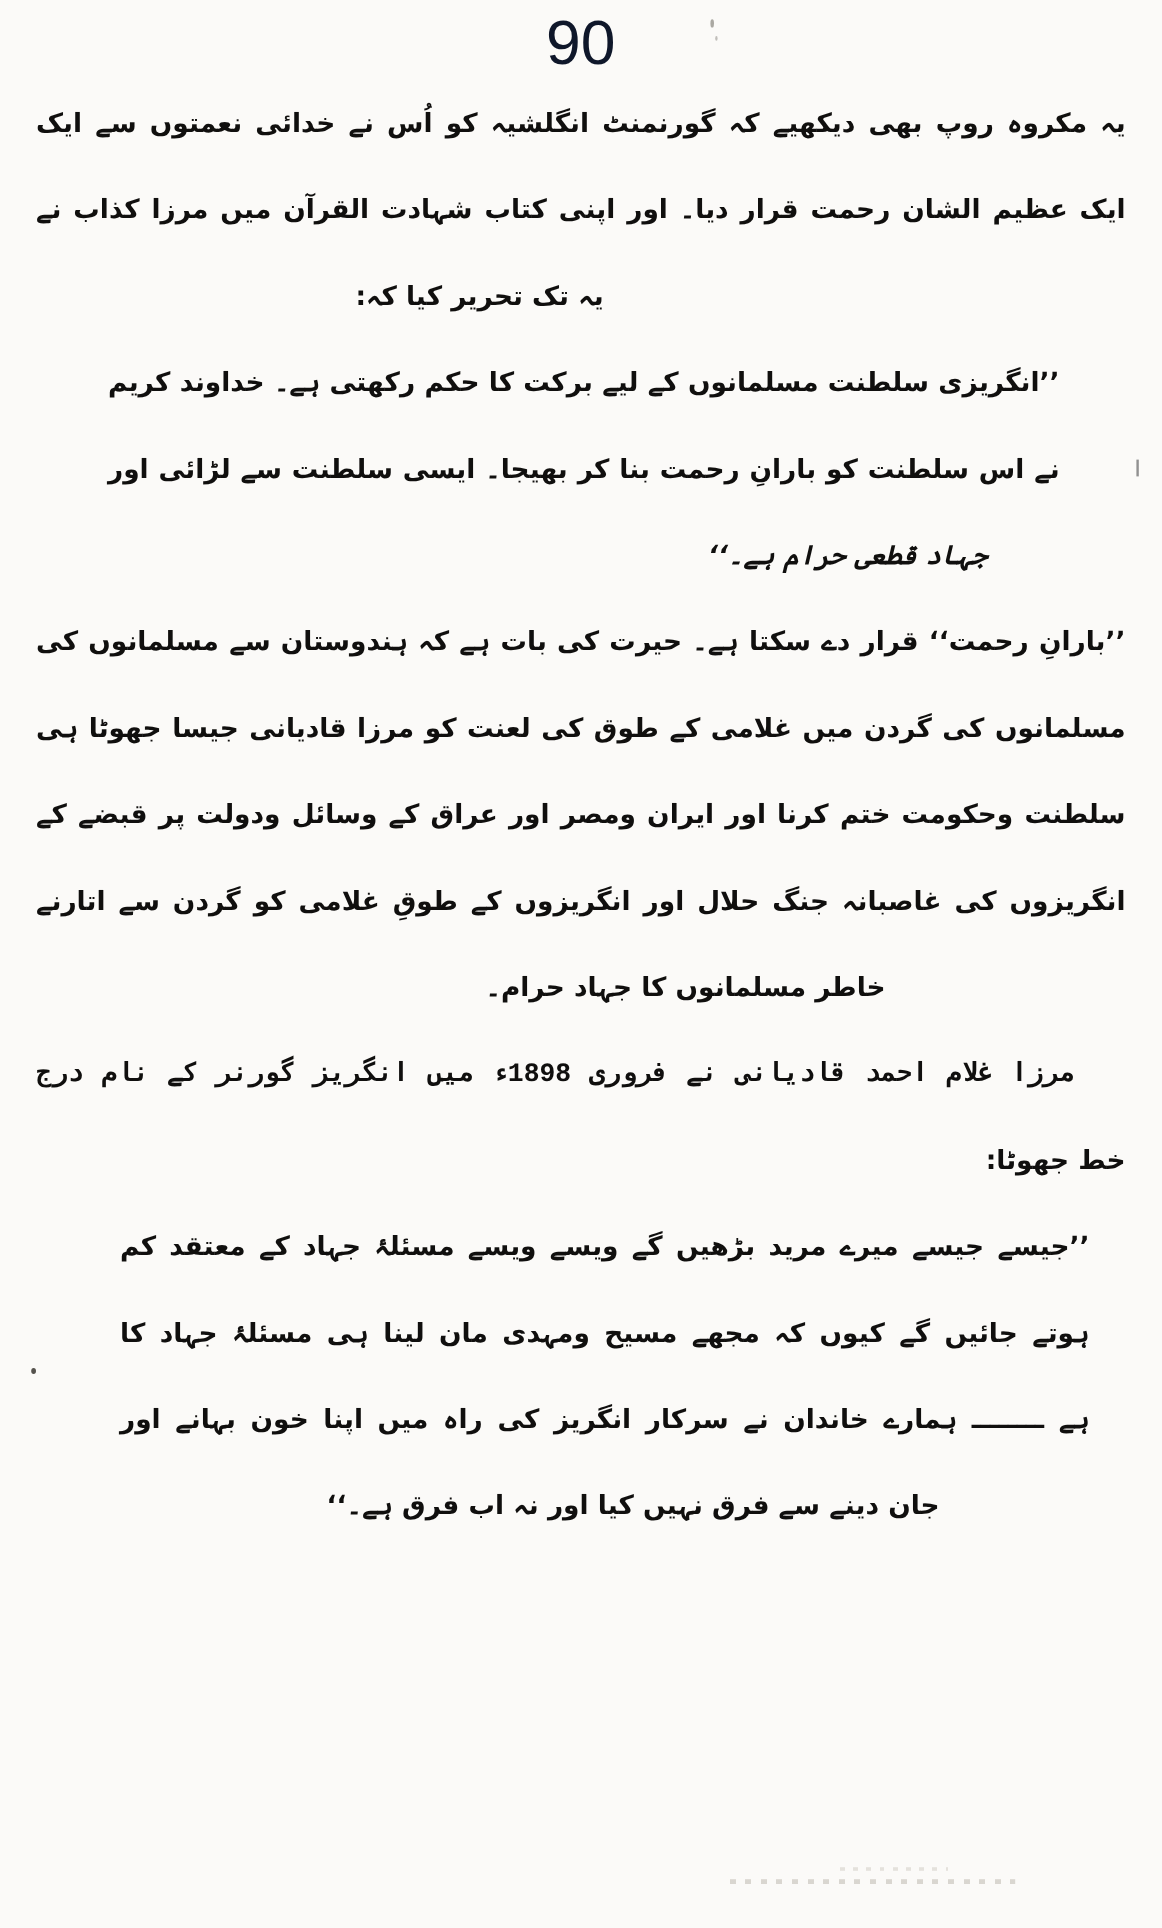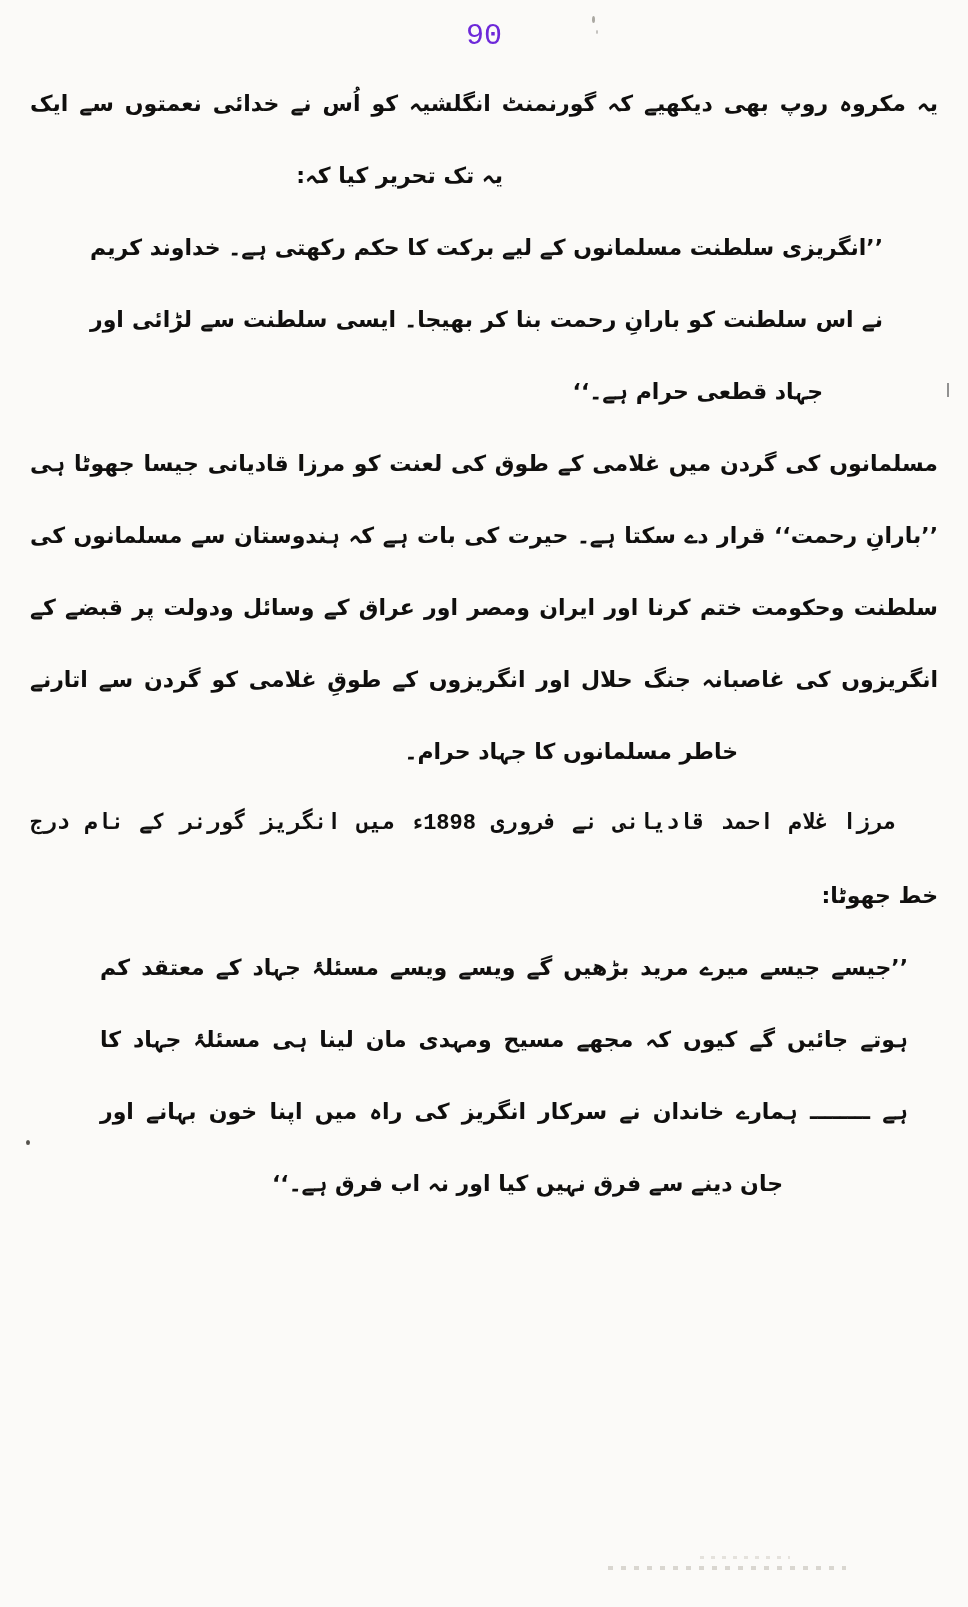--- a/index.html
+++ b/index.html
@@ -11,27 +11,27 @@
     font-family: "DejaVu Sans", sans-serif;
   }
   .page {
     direction: rtl;
     padding: 0 30px;
     color: #0e0d0c;
   }
   .page-number {
     direction: ltr;
     text-align: center;
-    font-family: Liberation Mono, monospace;
-    font-size: 30px;
+    font-family: Liberation Sans, sans-serif;
+    font-size: 52px;
     font-weight: 400;
     height: 64px;
     line-height: 64px;
     margin-top: 4px;
-    color: #6d28d9;
+    color: #0f172a;
   }
   .line {
     font-size: 22px;
     font-weight: 700;
     line-height: 72px;
     height: 72px;
     overflow: hidden;
     white-space: normal;
     text-align: justify;
     text-align-last: justify;
@@ -39,21 +39,21 @@
   }
   .line.short {
     text-align: center;
     text-align-last: right;
   }
   
   .q1 { padding-right: 55px; padding-left: 60px; }
   .q2 { padding-right: 30px; padding-left: 70px; }
   
   .pr42  { padding-right: 42px; font-family: Liberation Mono, monospace; }
-  .pr115 { padding-right: 115px; }
+  .pr115 { padding-right: 115px; font-style: italic; }
   .pr155 { padding-right: 155px; }
   .pr200 { padding-right: 200px; }
   .pr435 { padding-right: 435px; }
   
   .speck {
     position: absolute;
     background: #8f8c86;
     border-radius: 50%;
   }
   .speck-a { left: 592px; top: 16px; width: 3px; height: 7px; opacity: .75; }
@@ -89,32 +89,33 @@
 </style>
 </head>
 <body>
 
 <main class="page">
 
   <div class="page-number">90</div>
 
   <section>
     <div class="line">یہ مکروہ روپ بھی دیکھیے کہ گورنمنٹ انگلشیہ کو اُس نے خدائی نعمتوں سے ایک نعمت اور</div>
+    <div class="line">ایک عظیم الشان رحمت قرار دیا۔ اور اپنی کتاب شہادت القرآن میں مرزا کذاب نے</div>
     <div class="line short pr435">یہ تک تحریر کیا کہ:</div>
   </section>
 
   <section>
     <div class="line q1">’’انگریزی سلطنت مسلمانوں کے لیے برکت کا حکم رکھتی ہے۔ خداوند کریم</div>
     <div class="line q1">نے اس سلطنت کو بارانِ رحمت بنا کر بھیجا۔ ایسی سلطنت سے لڑائی اور</div>
     <div class="line short pr115">جہاد قطعی حرام ہے۔‘‘</div>
   </section>
 
   <section>
+    <div class="line">’’بارانِ رحمت‘‘ قرار دے سکتا ہے۔ حیرت کی بات ہے کہ ہندوستان سے مسلمانوں کی</div>
     <div class="line">مسلمانوں کی گردن میں غلامی کے طوق کی لعنت کو مرزا قادیانی جیسا جھوٹا ہی</div>
-    <div class="line">’’بارانِ رحمت‘‘ قرار دے سکتا ہے۔ حیرت کی بات ہے کہ ہندوستان سے مسلمانوں کی</div>
     <div class="line">سلطنت وحکومت ختم کرنا اور ایران ومصر اور عراق کے وسائل ودولت پر قبضے کے لیے</div>
     <div class="line">انگریزوں کی غاصبانہ جنگ حلال اور انگریزوں کے طوقِ غلامی کو گردن سے اتارنے کی</div>
     <div class="line short pr200">خاطر مسلمانوں کا جہاد حرام۔</div>
   </section>
 
   <section>
     <div class="line pr42">مرزا غلام احمد قادیانی نے فروری 1898ء میں انگریز گورنر کے نام درج ذیل</div>
     <div class="line short">خط جھوٹا:</div>
   </section>
 

